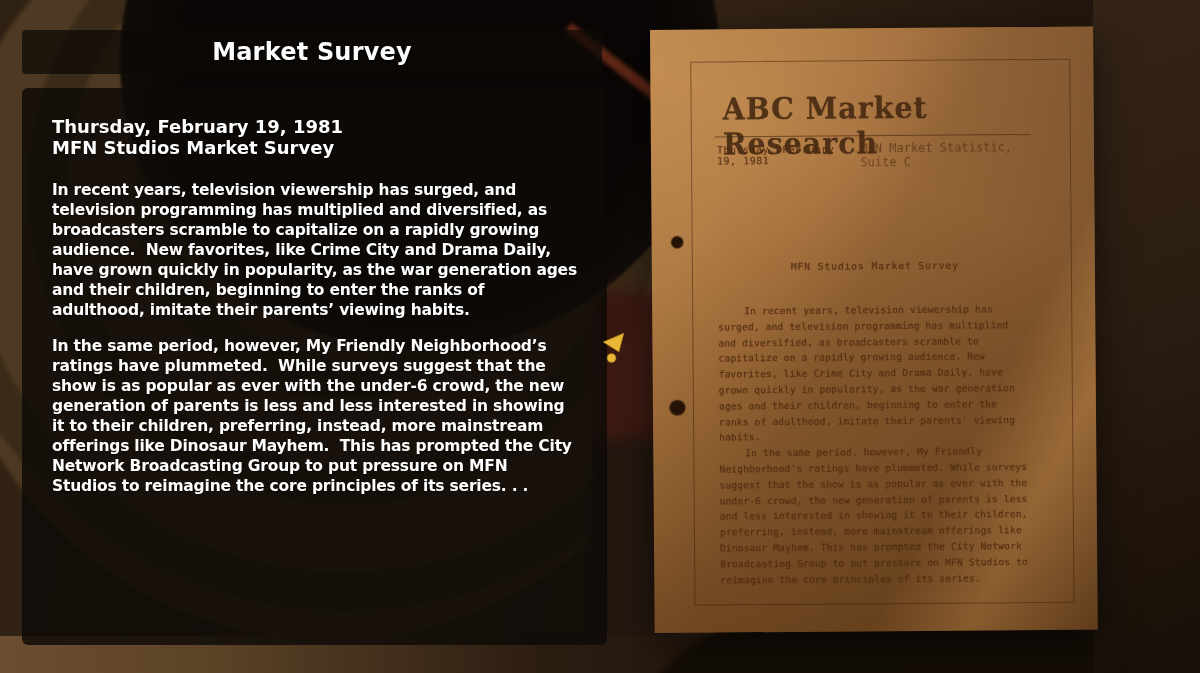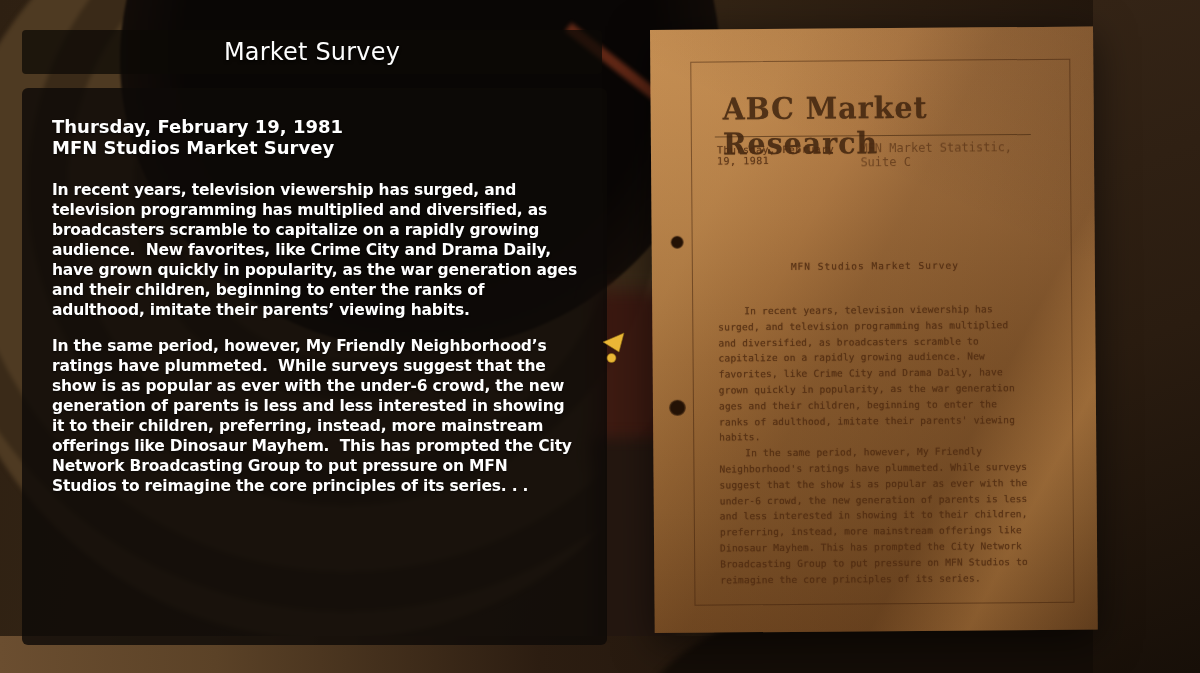--- a/index.html
+++ b/index.html
@@ -35,21 +35,21 @@
     left:1093px;top:0;width:107px;height:673px;
     background:linear-gradient(160deg,#342416 0%,#2a1c10 50%,#170f08 100%);
   }
   
   .titlebar{
     position:absolute;left:22px;top:30px;width:580px;height:44px;border-radius:4px;
     background:rgba(12,9,6,.74);
     display:flex;align-items:center;justify-content:center;
   }
   .titlebar h1{
-    margin:4px;font-size:24px;font-weight:normal;color:#fdfdfd;letter-spacing:.2px;
+    margin:4px;font-size:24px;font-weight:bold;color:#fdfdfd;letter-spacing:.2px;
     text-shadow:0 2px 3px rgba(0,0,0,.7);
   }
   .bodypanel{
     position:absolute;left:22px;top:88px;width:585px;height:557px;border-radius:6px;
     background:rgba(14,10,7,.82);box-sizing:border-box;padding:28px 30px 0 30px;
     color:#ffffff;
   }
   .bodypanel .meta{font-size:18px;line-height:21px;font-weight:bold;margin:0 0 22px 0;
     text-shadow:0 1px 2px rgba(0,0,0,.55);}
   .bodypanel .para{

